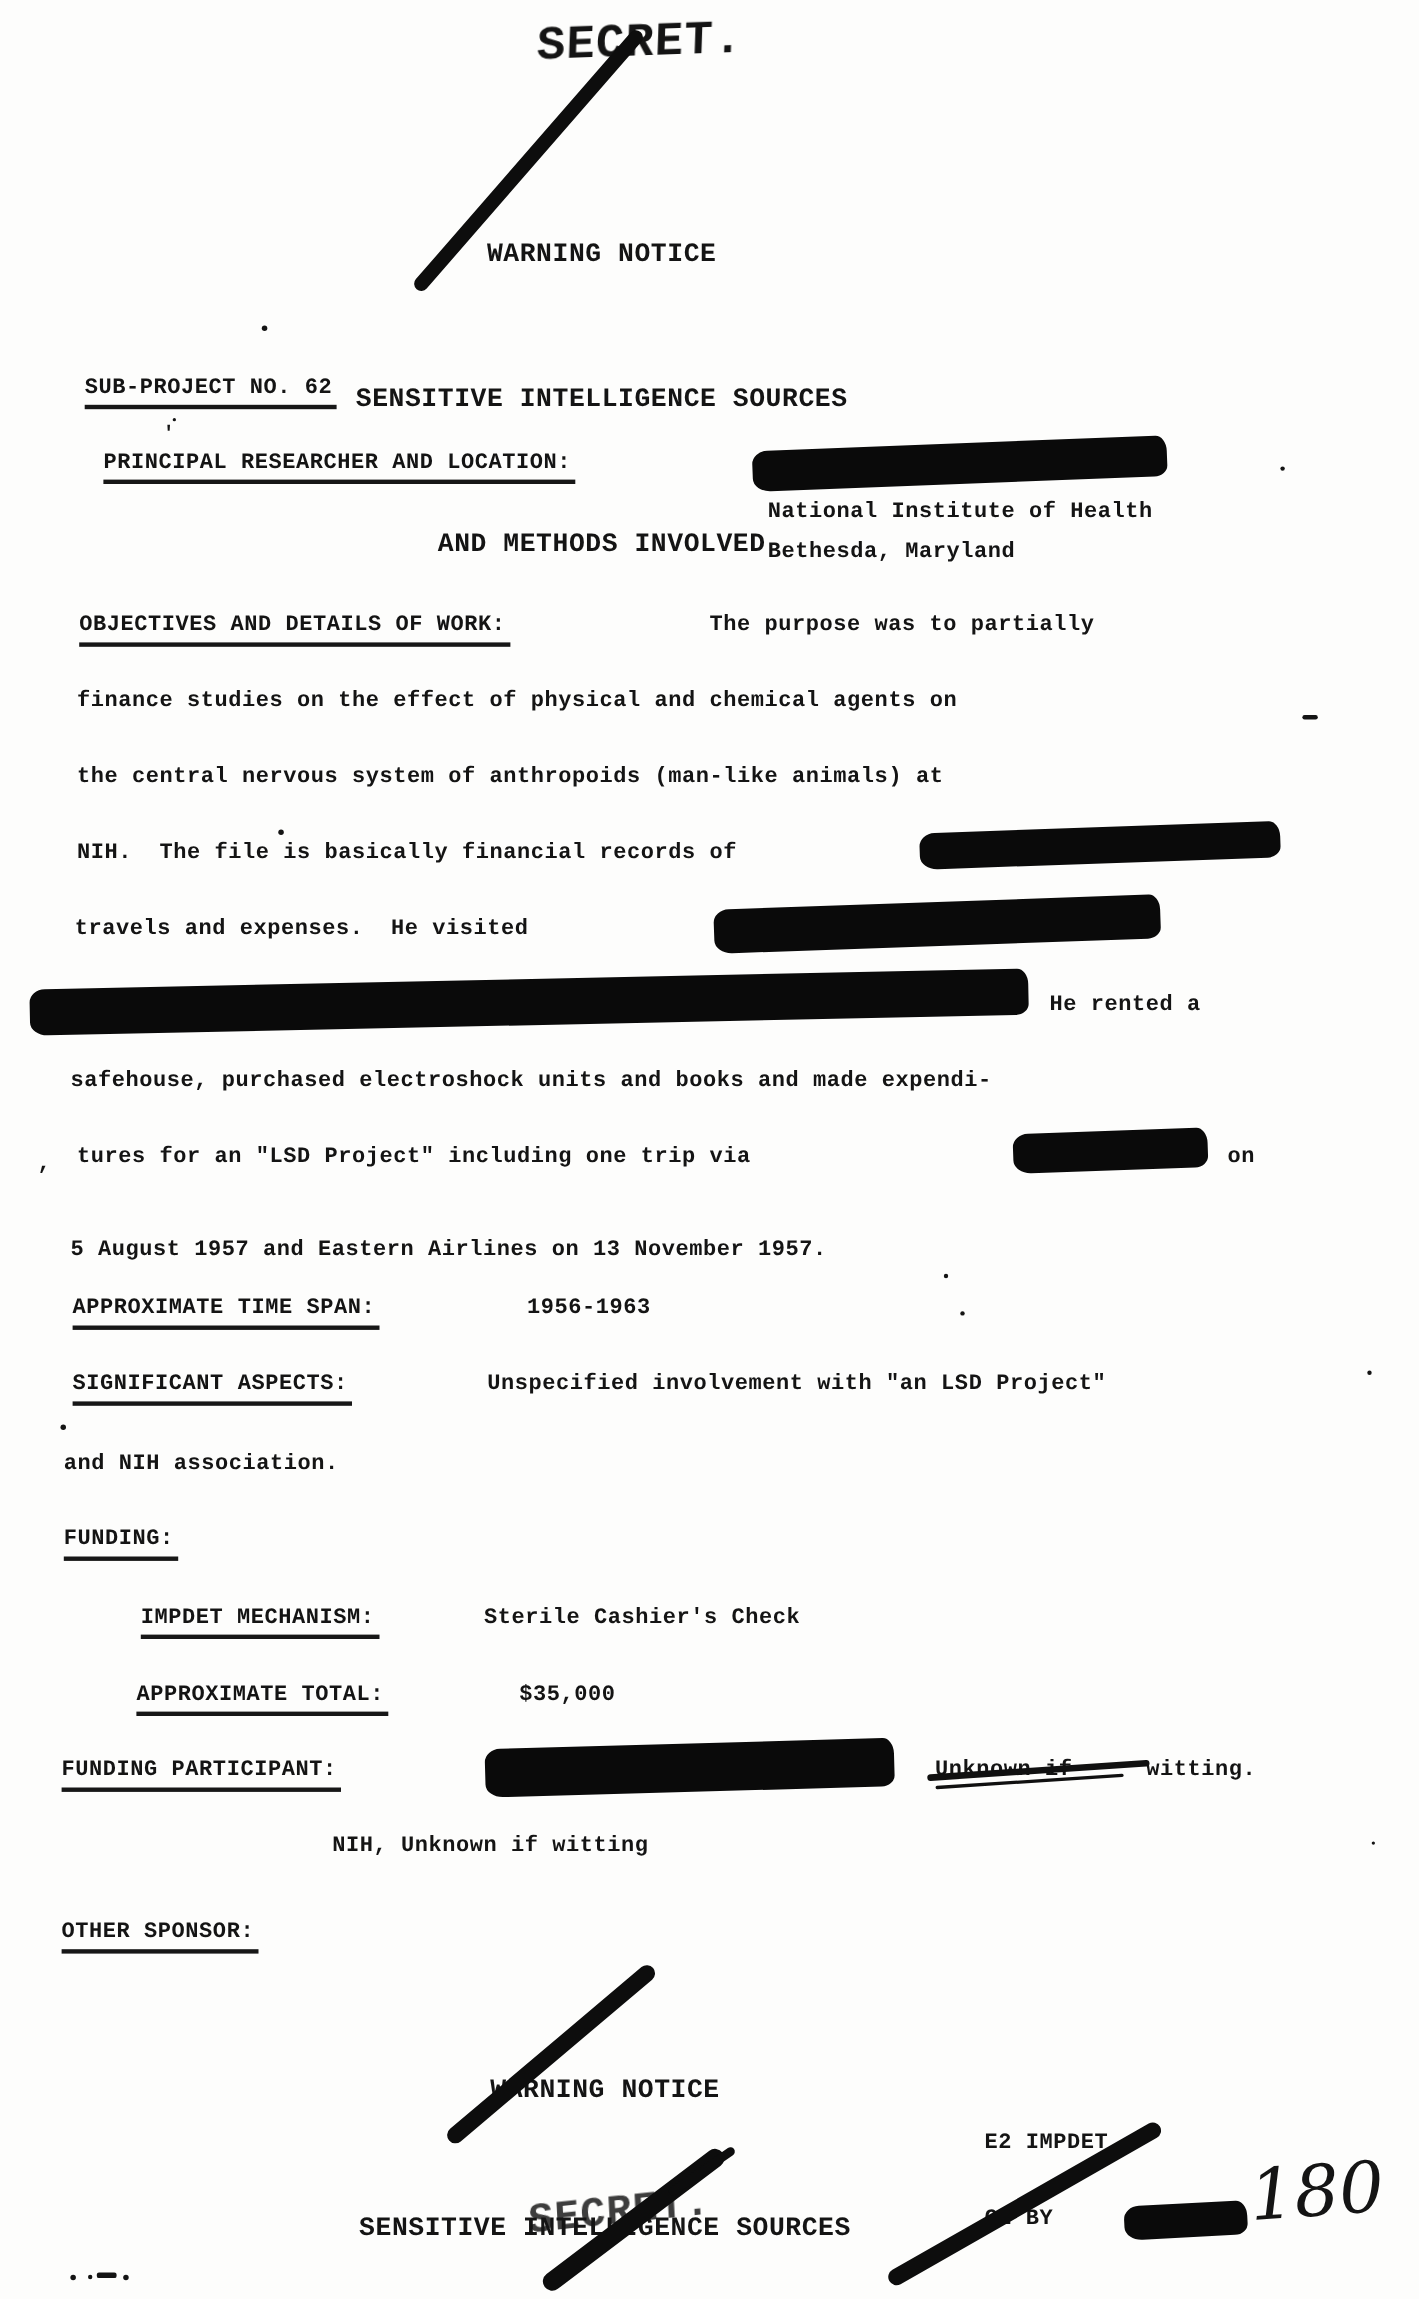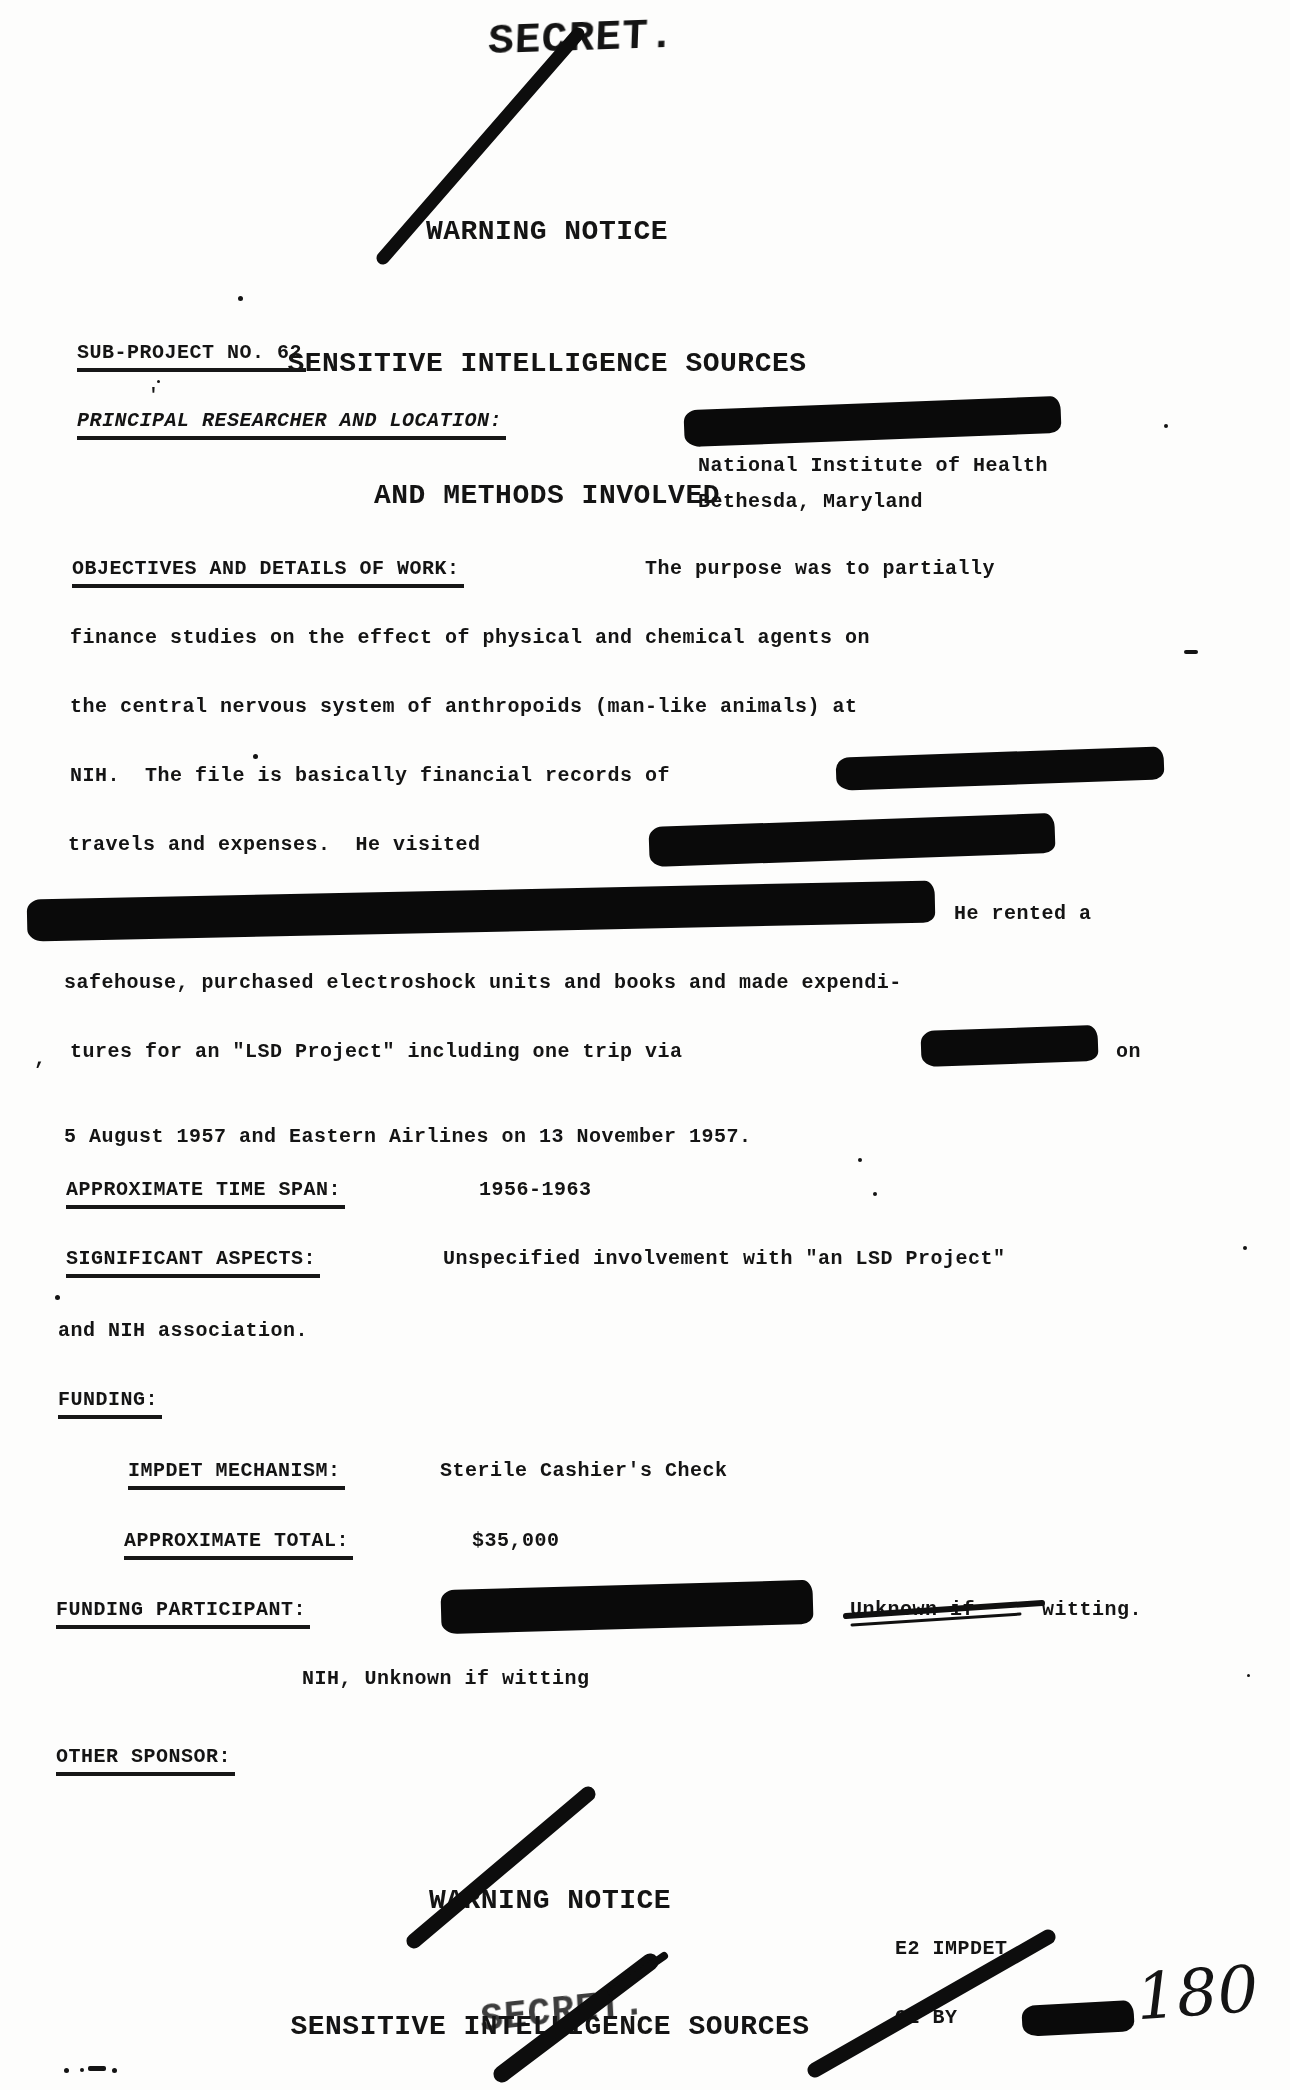--- a/index.html
+++ b/index.html
@@ -21,21 +21,21 @@
   }
   .ul{
     border-bottom:4px solid #171717;
     padding-bottom:4px;
     padding-right:4px;
   }
   .warning{
     position:absolute;
     width:540px;
     text-align:center;
-    font-size:28px;
+    font-size:24px;
     white-space:pre;
     letter-spacing:.5px;
   }
   .redact{
     position:absolute;
     background:#0a0a0a;
     border-radius:14px 10px 12px 16px / 12px 14px 10px 12px;
   }
   .stamp{
     position:absolute;
@@ -72,21 +72,21 @@
 
   <div class="warning" style="left:277px;top:122px;line-height:44px;">
     <div>WARNING NOTICE</div>
     <div>SENSITIVE INTELLIGENCE SOURCES</div>
     <div>AND METHODS INVOLVED</div>
   </div>
 
   <div class="t" style="left:77px;top:336px;"><span class="ul">SUB-PROJECT NO. 62</span></div>
   <span class="t" style="left:148px;top:378px;font-size:18px;">'</span>
 
-  <div class="t" style="left:77px;top:404px;font-style:italic;"><span class="ul">PRINCIPAL RESEARCHER AND LOCATION:</span></div>
+  <div class="t" style="left:94px;top:404px;"><span class="ul">PRINCIPAL RESEARCHER AND LOCATION:</span></div>
   <div class="redact" style="left:684px;top:403px;width:377px;height:37px;transform:rotate(-2.2deg);"></div>
   <div class="t" style="left:698px;top:449px;">National Institute of Health</div>
   <div class="t" style="left:698px;top:485px;">Bethesda, Maryland</div>
 
   <div class="t" style="left:72px;top:552px;text-align:right;"><span class="ul">OBJECTIVES AND DETAILS OF WORK:</span></div>
   <div class="t" style="left:645px;top:552px;">The purpose was to partially</div>
   <div class="t" style="left:70px;top:690px;">the central nervous system of anthropoids (man-like animals) at</div>
   <div class="t" style="left:70px;top:621px;">finance studies on the effect of physical and chemical agents on</div>
   <div class="t" style="left:70px;top:759px;">NIH.  The file is basically financial records of</div>
   <div class="redact" style="left:836px;top:752px;width:328px;height:33px;transform:rotate(-2deg);"></div>

